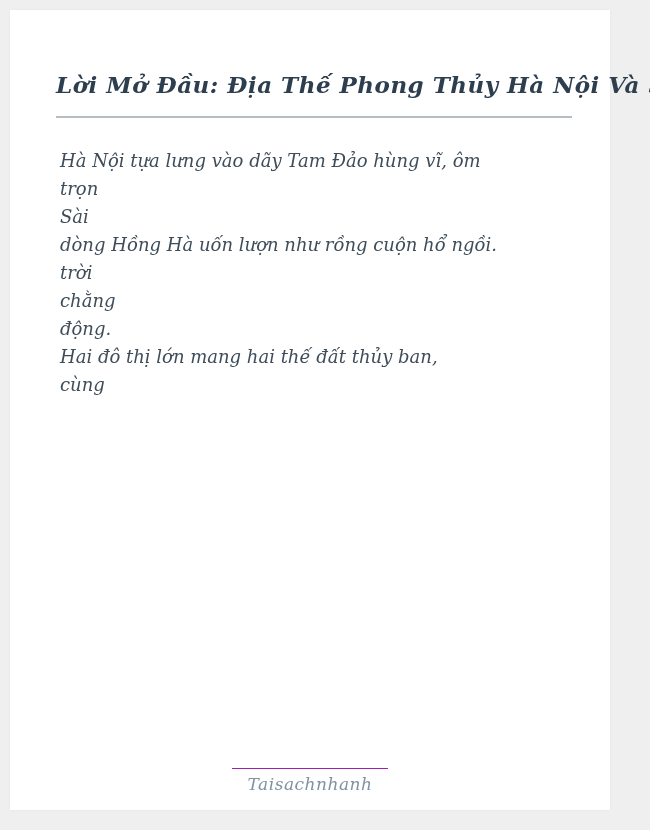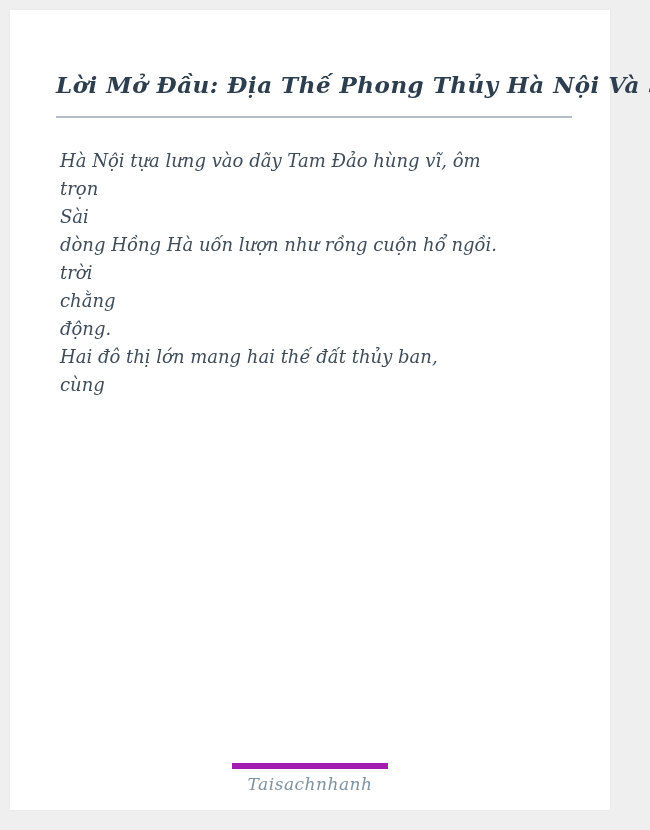--- a/index.html
+++ b/index.html
@@ -48,21 +48,21 @@
     color: #3f4d5a;
     white-space: nowrap;
   }
   .footer-block {
     position: absolute;
     left: 0; right: 0; bottom: 8px;
     text-align: center;
   }
   .footer-inner {
     display: inline-block;
-    border-top: 6px solid #a21caf;
+    border-top: 1px solid #a21caf;
     padding: 5px 16px 8px 16px;
   }
   .footer-text {
     font-style: italic;
     font-size: 17px;
     color: #8093a2;
     letter-spacing: 0.5px;
   }
 </style>
 </head>

